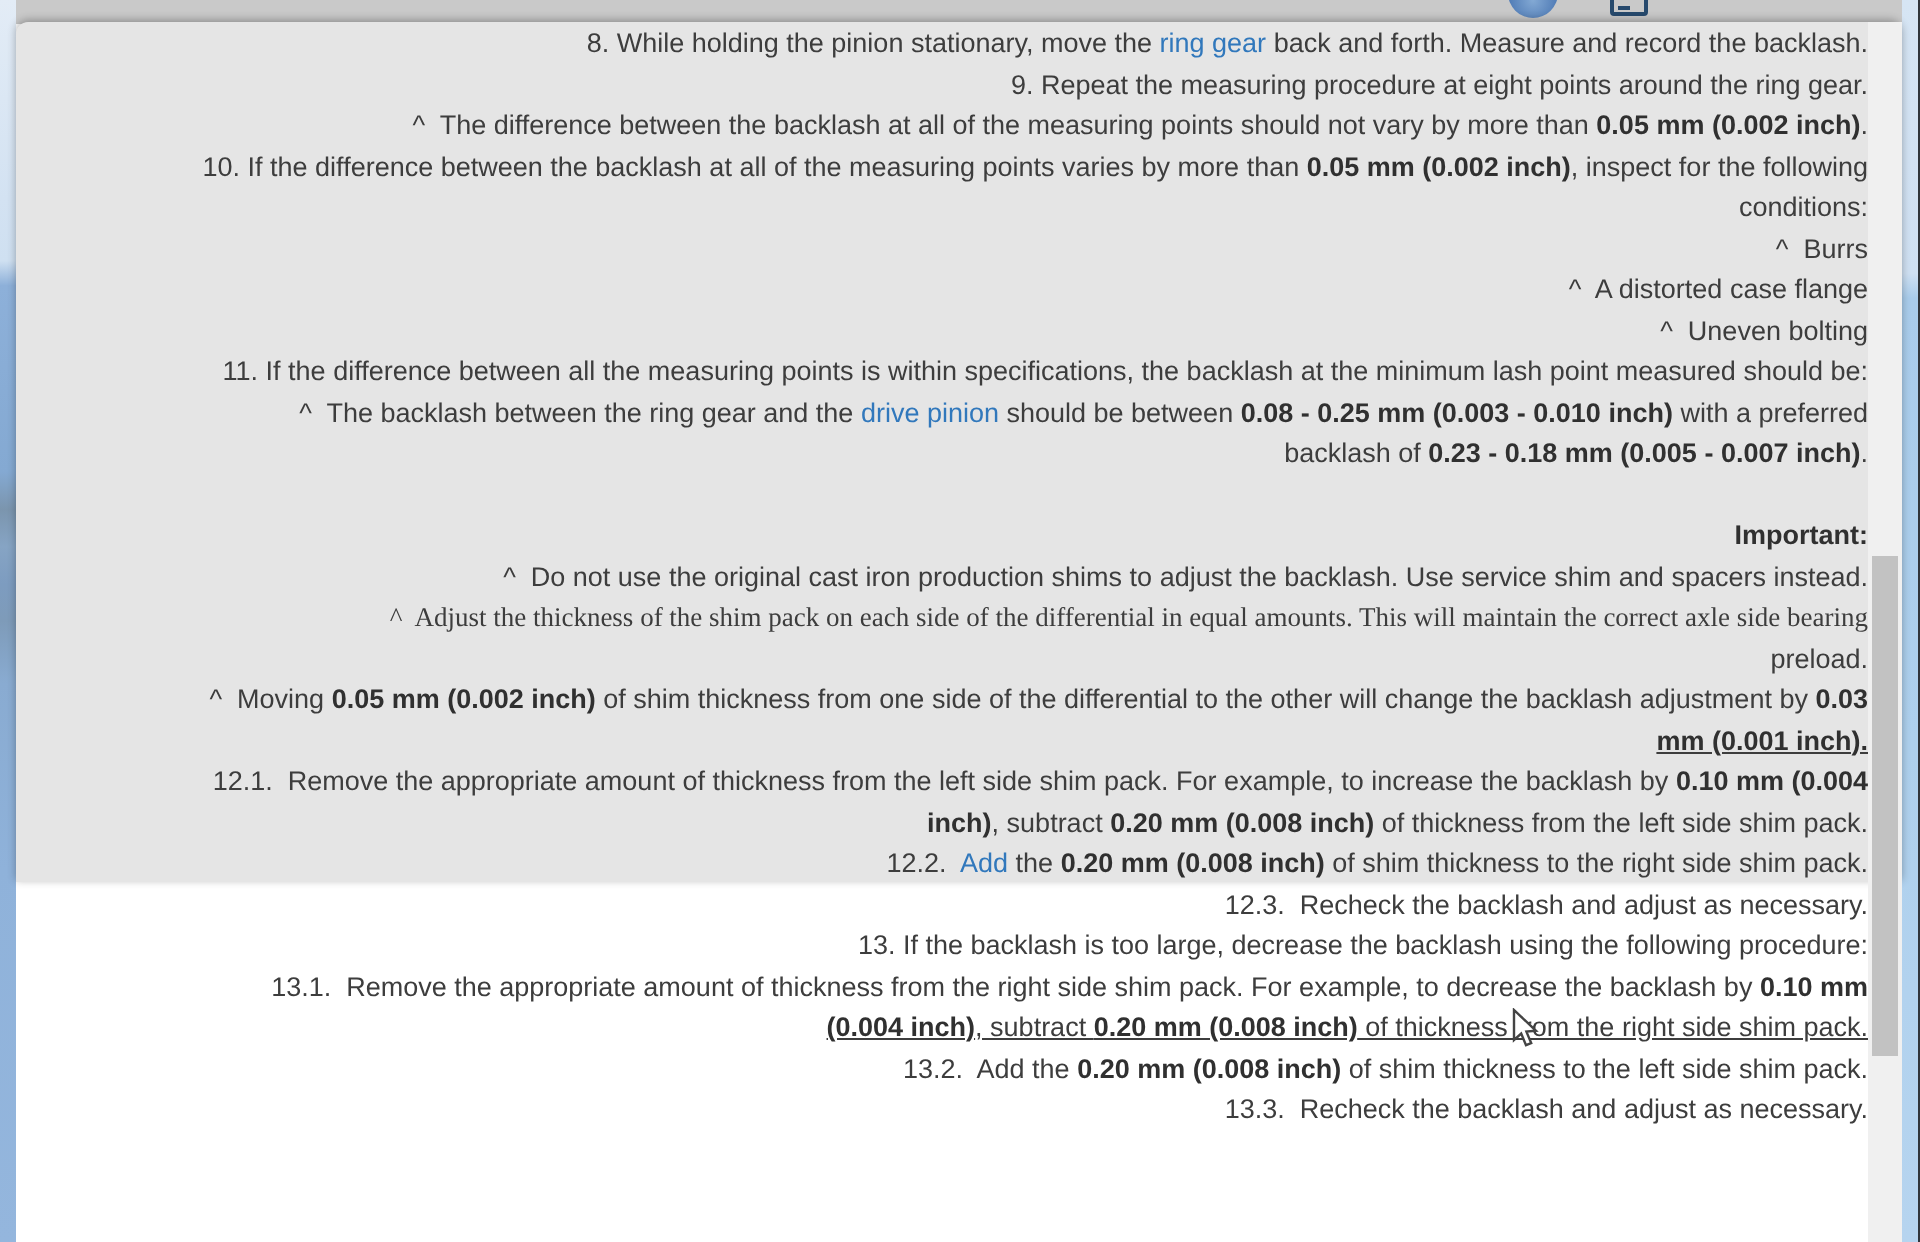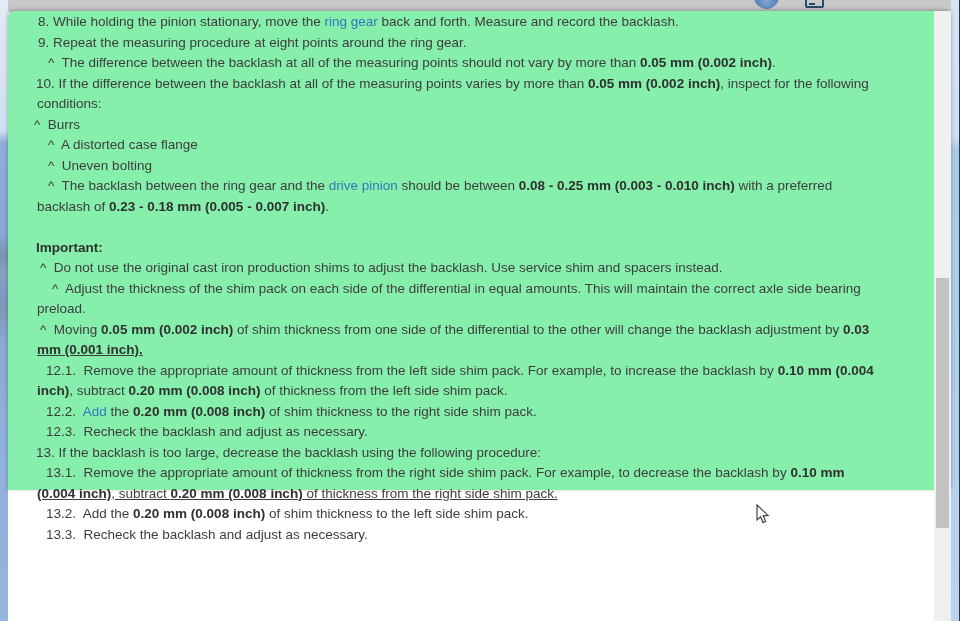--- a/index.html
+++ b/index.html
@@ -22,23 +22,24 @@
       #d6e5f4 0%, #cfe0f2 22%, #a9cceb 24%, #aed0ed 60%, #b6d4ef 100%);
   }
   .window-edge{
     position:absolute;left:959px;top:0;width:1px;height:621px;background:#30353b;
   }
   .bg-top{
     position:absolute;left:8px;top:0;width:943px;height:12px;background:#c9c9c9;
   }
   
   .panel{
-    position:absolute;left:8px;top:11px;width:943px;height:479px;
-    background:#86efac;border-radius:6px 6px 0 0;
+    position:absolute;left:8px;top:11px;width:943px;height:430px;
+    background:#e5e5e5;border-radius:6px 6px 0 0;
     box-shadow:0 -1px 4px rgba(0,0,0,0.30);
+    text-align:right;
   }
   
   .fab-circle{
     position:absolute;left:754px;top:-16px;width:25px;height:25px;border-radius:50%;
     background:radial-gradient(circle at 50% 65%, #83a9d4 0%, #547fb8 55%, #4a76b2 100%);
   }
   .outline-ico{
     position:absolute;left:805px;top:-13px;width:15px;height:17px;
     border:2px solid #274a6d;border-radius:2px;background:transparent;
   }
@@ -78,25 +79,26 @@
 <div class="panel">
   <div class="doc" id="doc">
       <div class="line" style="margin-left: 30px;"><span>8. While holding the pinion stationary, move the </span><span class="lnk">ring gear</span><span> back and forth. Measure and record the backlash.</span></div>
       <div class="line" style="margin-left: 30px;"><span>9. Repeat the measuring procedure at eight points around the ring gear.</span></div>
       <div class="line" style="margin-left: 40px;"><span>^&nbsp; The difference between the backlash at all of the measuring points should not vary by more than </span><span class="b">0.05 mm (0.002 inch)</span><span>.</span></div>
       <div class="line" style="margin-left: 28px;"><span>10. If the difference between the backlash at all of the measuring points varies by more than </span><span class="b">0.05 mm (0.002 inch)</span><span>, inspect for the following</span></div>
       <div class="line" style="margin-left: 29px;"><span>conditions:</span></div>
       <div class="line" style="margin-left: 26px;"><span>^&nbsp; Burrs</span></div>
       <div class="line" style="margin-left: 40px;"><span>^&nbsp; A distorted case flange</span></div>
       <div class="line" style="margin-left: 40px;"><span>^&nbsp; Uneven bolting</span></div>
+      <div class="line" style="margin-left: 28px;"><span>11. If the difference between all the measuring points is within specifications, the backlash at the minimum lash point measured should be:</span></div>
       <div class="line" style="margin-left: 40px;"><span>^&nbsp; The backlash between the ring gear and the </span><span class="lnk">drive pinion</span><span> should be between </span><span class="b">0.08 - 0.25 mm (0.003 - 0.010 inch)</span><span> with a preferred</span></div>
       <div class="line" style="margin-left: 29px;"><span>backlash of </span><span class="b">0.23 - 0.18 mm (0.005 - 0.007 inch)</span><span>.</span></div>
       <div class="line gap" style="margin-left: 28px;"><span class="b">Important:</span></div>
       <div class="line" style="margin-left: 32px;"><span>^&nbsp; Do not use the original cast iron production shims to adjust the backlash. Use service shim and spacers instead.</span></div>
-      <div class="line" style="margin-left: 44px;"><span>^&nbsp; Adjust the thickness of the shim pack on each side of the differential in equal amounts. This will maintain the correct axle side bearing</span></div>
+      <div class="line" style="margin-left: 44px; font-family: Liberation Serif, serif;"><span>^&nbsp; Adjust the thickness of the shim pack on each side of the differential in equal amounts. This will maintain the correct axle side bearing</span></div>
       <div class="line" style="margin-left: 29px;"><span>preload.</span></div>
       <div class="line" style="margin-left: 32px;"><span>^&nbsp; Moving </span><span class="b">0.05 mm (0.002 inch)</span><span> of shim thickness from one side of the differential to the other will change the backlash adjustment by </span><span class="b">0.03</span></div>
       <div class="line" style="margin-left: 29px; text-decoration: underline;"><span class="b">mm (0.001 inch).</span></div>
       <div class="line" style="margin-left: 38px;"><span>12.1.&nbsp; Remove the appropriate amount of thickness from the left side shim pack. For example, to increase the backlash by </span><span class="b">0.10 mm (0.004</span></div>
       <div class="line" style="margin-left: 29px;"><span class="b">inch)</span><span>, subtract </span><span class="b">0.20 mm (0.008 inch)</span><span> of thickness from the left side shim pack.</span></div>
       <div class="line" style="margin-left: 38px;"><span>12.2.&nbsp; </span><span class="lnk">Add</span><span> the </span><span class="b">0.20 mm (0.008 inch)</span><span> of shim thickness to the right side shim pack.</span></div>
       <div class="line" style="margin-left: 38px;"><span>12.3.&nbsp; Recheck the backlash and adjust as necessary.</span></div>
       <div class="line" style="margin-left: 28px;"><span>13. If the backlash is too large, decrease the backlash using the following procedure:</span></div>
       <div class="line" style="margin-left: 38px;"><span>13.1.&nbsp; Remove the appropriate amount of thickness from the right side shim pack. For example, to decrease the backlash by </span><span class="b">0.10 mm</span></div>
       <div class="line" style="margin-left: 29px; text-decoration: underline;"><span class="b">(0.004 inch)</span><span>, subtract </span><span class="b">0.20 mm (0.008 inch)</span><span> of thickness from the right side shim pack.</span></div>

